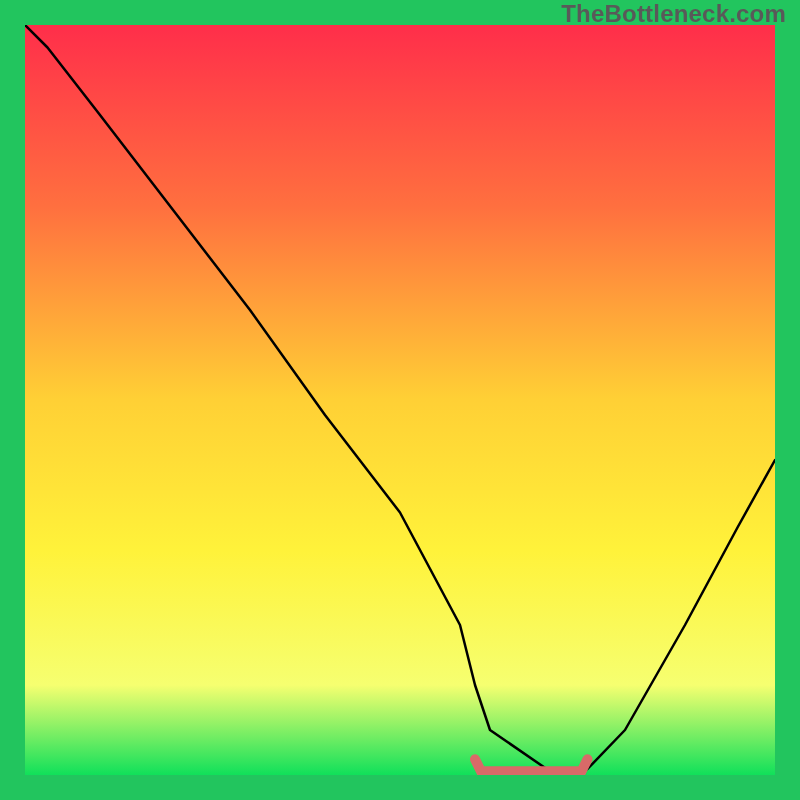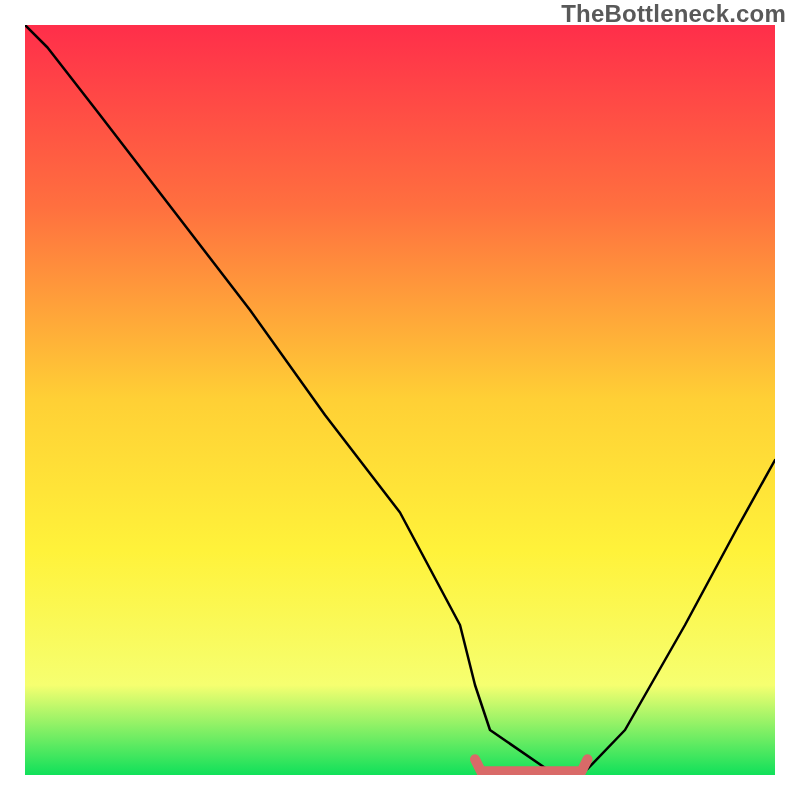--- a/index.html
+++ b/index.html
@@ -8,21 +8,21 @@
     width: 800px;
     height: 800px;
     overflow: hidden;
     font-family: Arial, Helvetica, sans-serif;
     background: #000;
   }
   .frame {
     position: relative;
     width: 800px;
     height: 800px;
-    background: #ffffff;
+    background: #22c55e;
   }
   .watermark {
     position: absolute;
     top: 0px;
     right: 14px;
     font-size: 24px;
     font-weight: 600;
     color: #595959;
     letter-spacing: 0.2px;
     z-index: 20;

